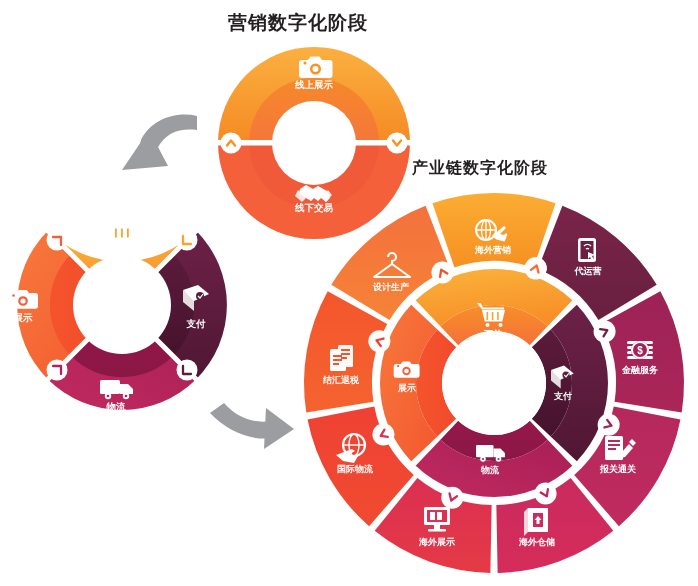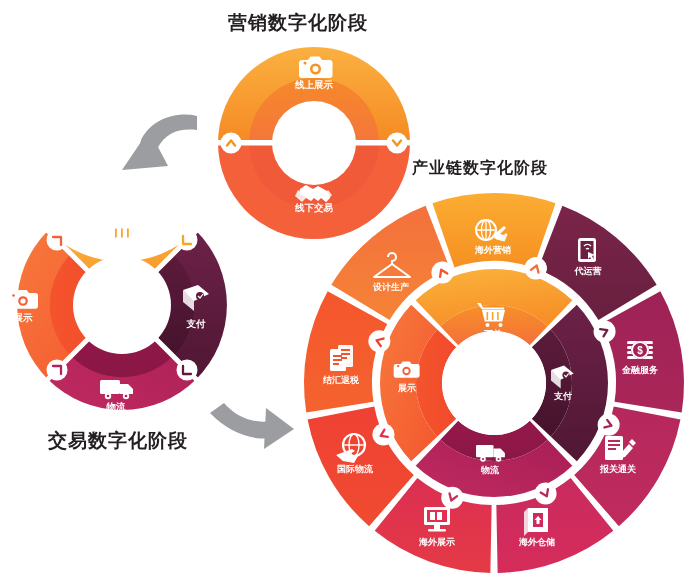--- a/index.html
+++ b/index.html
@@ -51,21 +51,20 @@
     font-family: "Liberation Sans", "DejaVu Sans", sans-serif;
   }
 </style>
 </head>
 <body>
 
 <div id="canvas">
 
   <div class="stage-title" id="title-marketing">营销数字化阶段</div>
 
-  <div class="stage-title" id="title-transaction">交易数字化阶段</div>
 
   <div class="stage-title" id="title-chain">产业链数字化阶段</div>
 
   <svg width="698" height="586" viewBox="0 0 698 586" style="position:absolute;left:0;top:0;">
 
     <defs>
 
       <linearGradient id="gMkTop" x1="0" y1="0" x2="0" y2="1">
         <stop offset="0" stop-color="#fbb040"></stop>
         <stop offset="1" stop-color="#f58a24"></stop>

